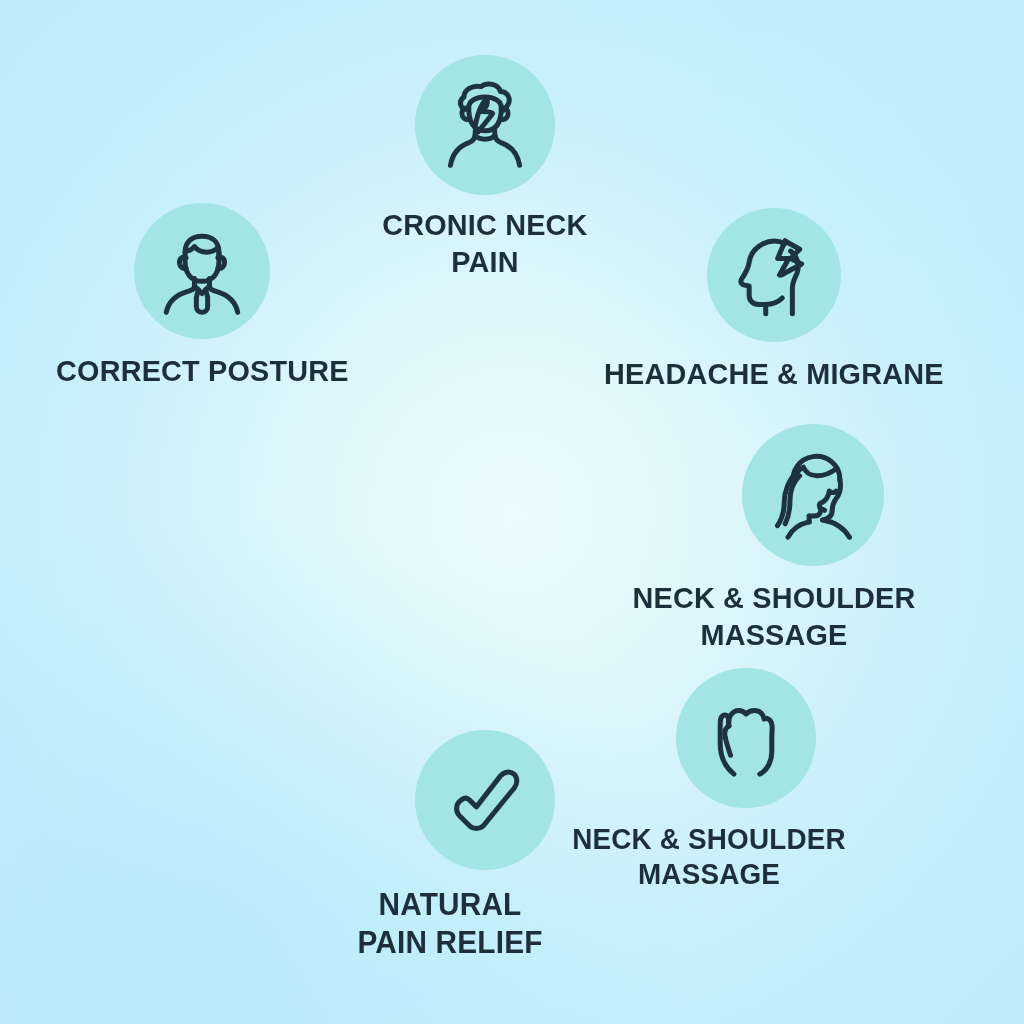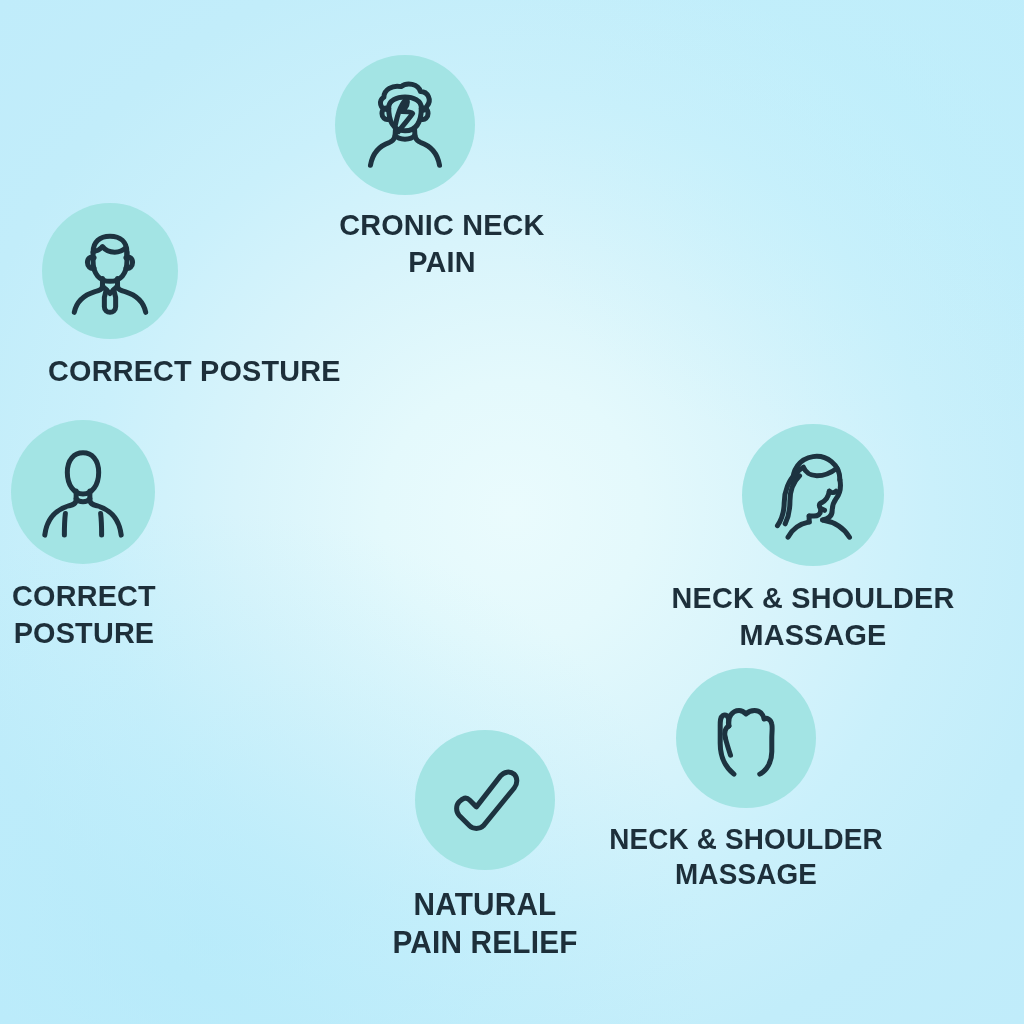--- a/index.html
+++ b/index.html
@@ -36,21 +36,21 @@
     pointer-events: none;
     background:
       radial-gradient(ellipse 70% 60% at 20% 92%, rgba(176,233,250,0.55) 0%, rgba(176,233,250,0) 70%),
       radial-gradient(ellipse 60% 50% at 88% 10%, rgba(190,240,252,0.45) 0%, rgba(190,240,252,0) 70%);
   }
 
   .node {
     position: absolute;
     display: flex;
     flex-direction: column;
-    align-items: flex-start;
+    align-items: center;
     z-index: 2;
   }
 
   .badge {
     border-radius: 50%;
     background: #a3e4e4;
     display: flex;
     align-items: center;
     justify-content: center;
     flex: none;
@@ -148,35 +148,33 @@
         <path d="M67 36 C71 34 74 37 74 41 C74 45 71 48 67 47"></path>
         <path d="M42 58 L42 66 C42 70 38 71 34 72 C21 76 14 84 12 94"></path>
         <path d="M58 58 L58 66 C58 70 62 71 66 72 C79 76 86 84 88 94"></path>
         <path d="M42 66 L50 74 L58 66"></path>
         <path d="M46 70 L44 78 L44 88 C44 92 47 94 50 94 C53 94 56 92 56 88 L56 78 L54 70"></path>
       </svg>
     </div>
     <div class="label">CORRECT POSTURE</div>
   </div>
 
-
-  <div class="node" id="node-correct-posture-left">
-    <div class="badge">
-      <svg viewBox="0 0 100 100" width="98" height="98">
-        <path d="M34 30 C34 17 41 10 50 10 C59 10 66 17 66 30 C66 43 59 52 50 52 C41 52 34 43 34 30 Z"></path>
-        <path d="M43 49 L43 58 C43 62 40 63 36 64 C22 68 13 78 11 94"></path>
-        <path d="M57 49 L57 58 C57 62 60 63 64 64 C78 68 87 78 89 94"></path>
-        <path d="M43 57 C46 61 54 61 57 57"></path>
-        <path d="M32 72 C31 80 31 88 31 94"></path>
-        <path d="M68 72 C69 80 69 88 69 94"></path>
-      </svg>
-    </div>
-    <div class="label">CORRECT
-POSTURE</div>
-  </div>
+  <div class="node" id="node-headache-migrane">
+    <div class="badge">
+      <svg viewBox="0 0 100 100" width="92" height="92">
+        <path d="M62 16 C46 8 26 18 23 36 C22 44 18 49 15 54 C13 57 14 60 18 61 L23 62 L23 72 C23 78 27 82 34 82 L41 82 L41 92"></path>
+        <path d="M41 82 C48 82 55 79 59 75"></path>
+        <path d="M68 24 C76 30 78 40 75 48 C72 55 70 58 70 64 L70 92"></path>
+        <path d="M62 13 L54 32 L66 32 L56 50"></path>
+        <path d="M62 13 L78 22 L68 32 L80 38 L58 50"></path>
+      </svg>
+    </div>
+    <div class="label">HEADACHE &amp; MIGRANE</div>
+  </div>
+
 
   <div class="node" id="node-neck-shoulder-massage-top">
     <div class="badge">
       <svg viewBox="0 0 100 100" width="96" height="96">
         <path d="M78 34 C78 18 64 8 50 10 C36 12 28 24 29 38"></path>
         <path d="M78 34 C80 44 77 50 74 54 C71 58 70 62 70 66 C70 72 66 75 60 76"></path>
         <path d="M74 46 C72 48 69 48 67 46"></path>
         <path d="M67 46 C66 52 63 56 59 58 C56 59 56 62 58 64 L62 66"></path>
         <path d="M58 66 C58 70 55 72 51 72 L46 72"></path>
         <path d="M46 72 L46 78"></path>

